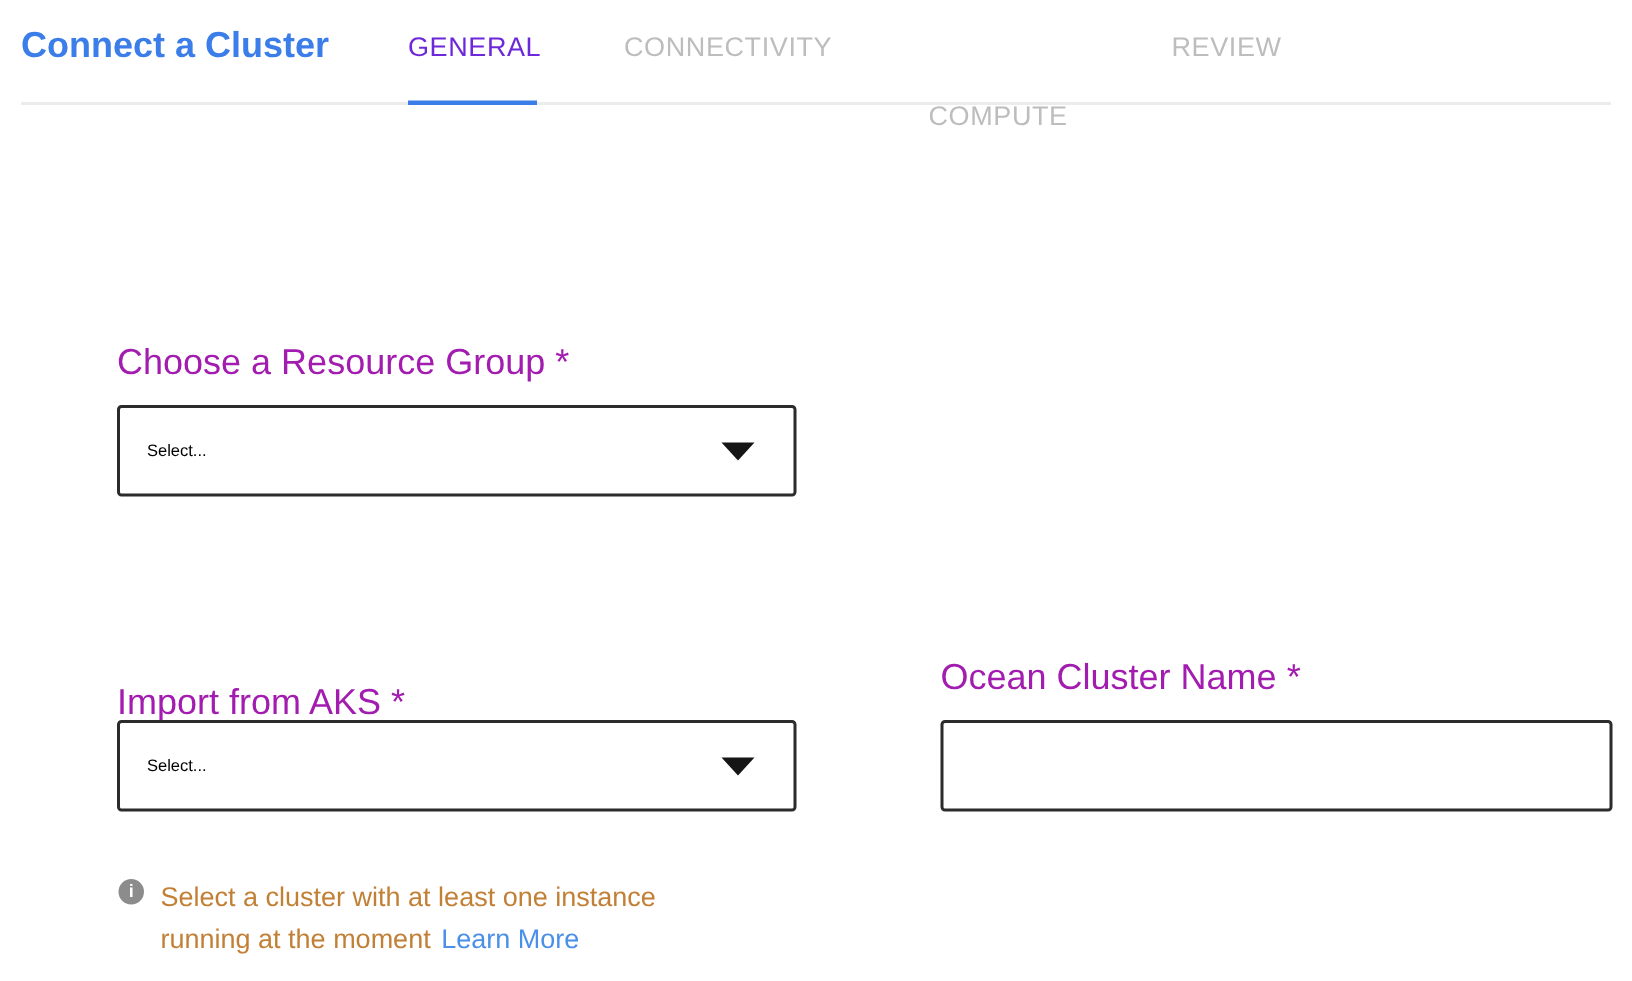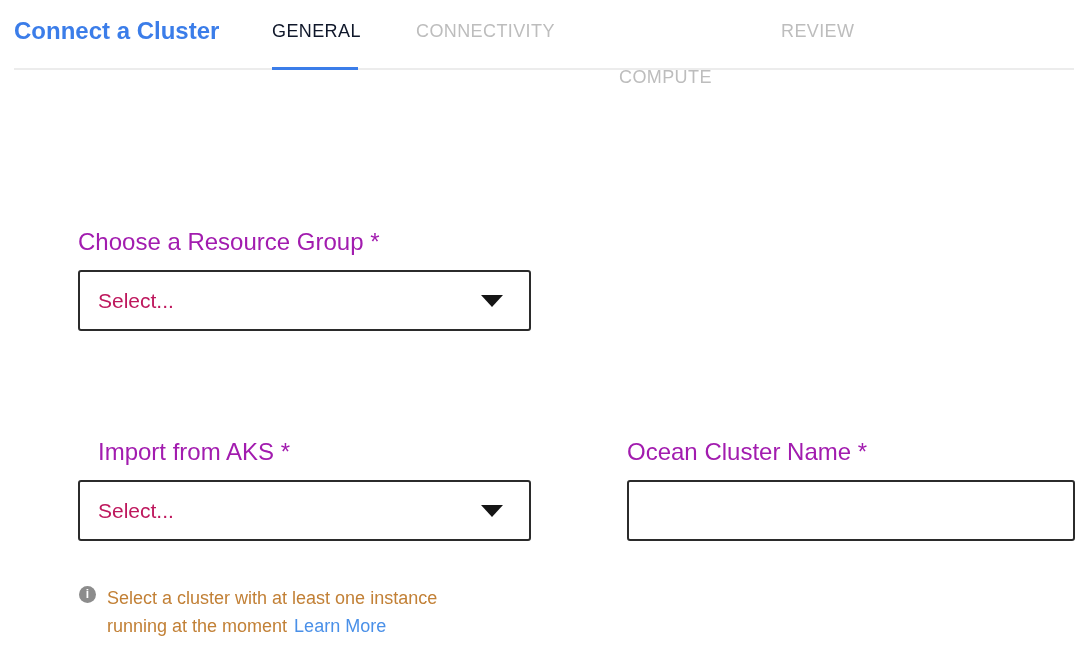--- a/index.html
+++ b/index.html
@@ -26,21 +26,21 @@
   }
   .tab {
     position: absolute;
     top: 21px;
     font-size: 18px;
     letter-spacing: 0.4px;
     color: #bdbdbd;
     cursor: pointer;
     white-space: nowrap;
   }
-  .tab.active { color: #0f172a; }
+  .tab.active { color: #6d28d9; }
   .tab-general      { left: 272px; }
   .tab-connectivity { left: 416px; }
   .tab-compute      { left: 619px; margin-top: 46px; }
   .tab-review       { left: 781px; }
 
   .header-divider {
     position: absolute;
     left: 14px;
     top: 68px;
     width: 1060px;
@@ -58,41 +58,41 @@
   }
 
   
   .field-label {
     position: absolute;
     font-size: 24px;
     color: #a21caf;
     white-space: nowrap;
   }
   .label-resource-group { left: 78px; top: 228px; }
-  .label-import-aks     { left: 78px; top: 438px; margin-left: 20px; }
+  .label-import-aks     { left: 78px; top: 455px; }
   .label-cluster-name   { left: 627px; top: 438px; }
 
   .select-box {
     position: absolute;
     width: 453px;
     height: 61px;
     background: #ffffff;
     border: 2px solid #2b2b2b;
     border-radius: 3px;
     display: flex;
     align-items: center;
     padding-left: 18px;
     cursor: pointer;
   }
   .select-resource-group { left: 78px; top: 270px; }
   .select-import-aks     { left: 78px; top: 480px; }
 
   .select-placeholder {
-    font-size: 21px;
-    color: #be185d;
+    font-size: 11px;
+    color: #000000;
   }
   .caret-down {
     position: absolute;
     right: 26px;
     top: 50%;
     margin-top: -6px;
     width: 0;
     height: 0;
     border-left: 11px solid transparent;
     border-right: 11px solid transparent;

